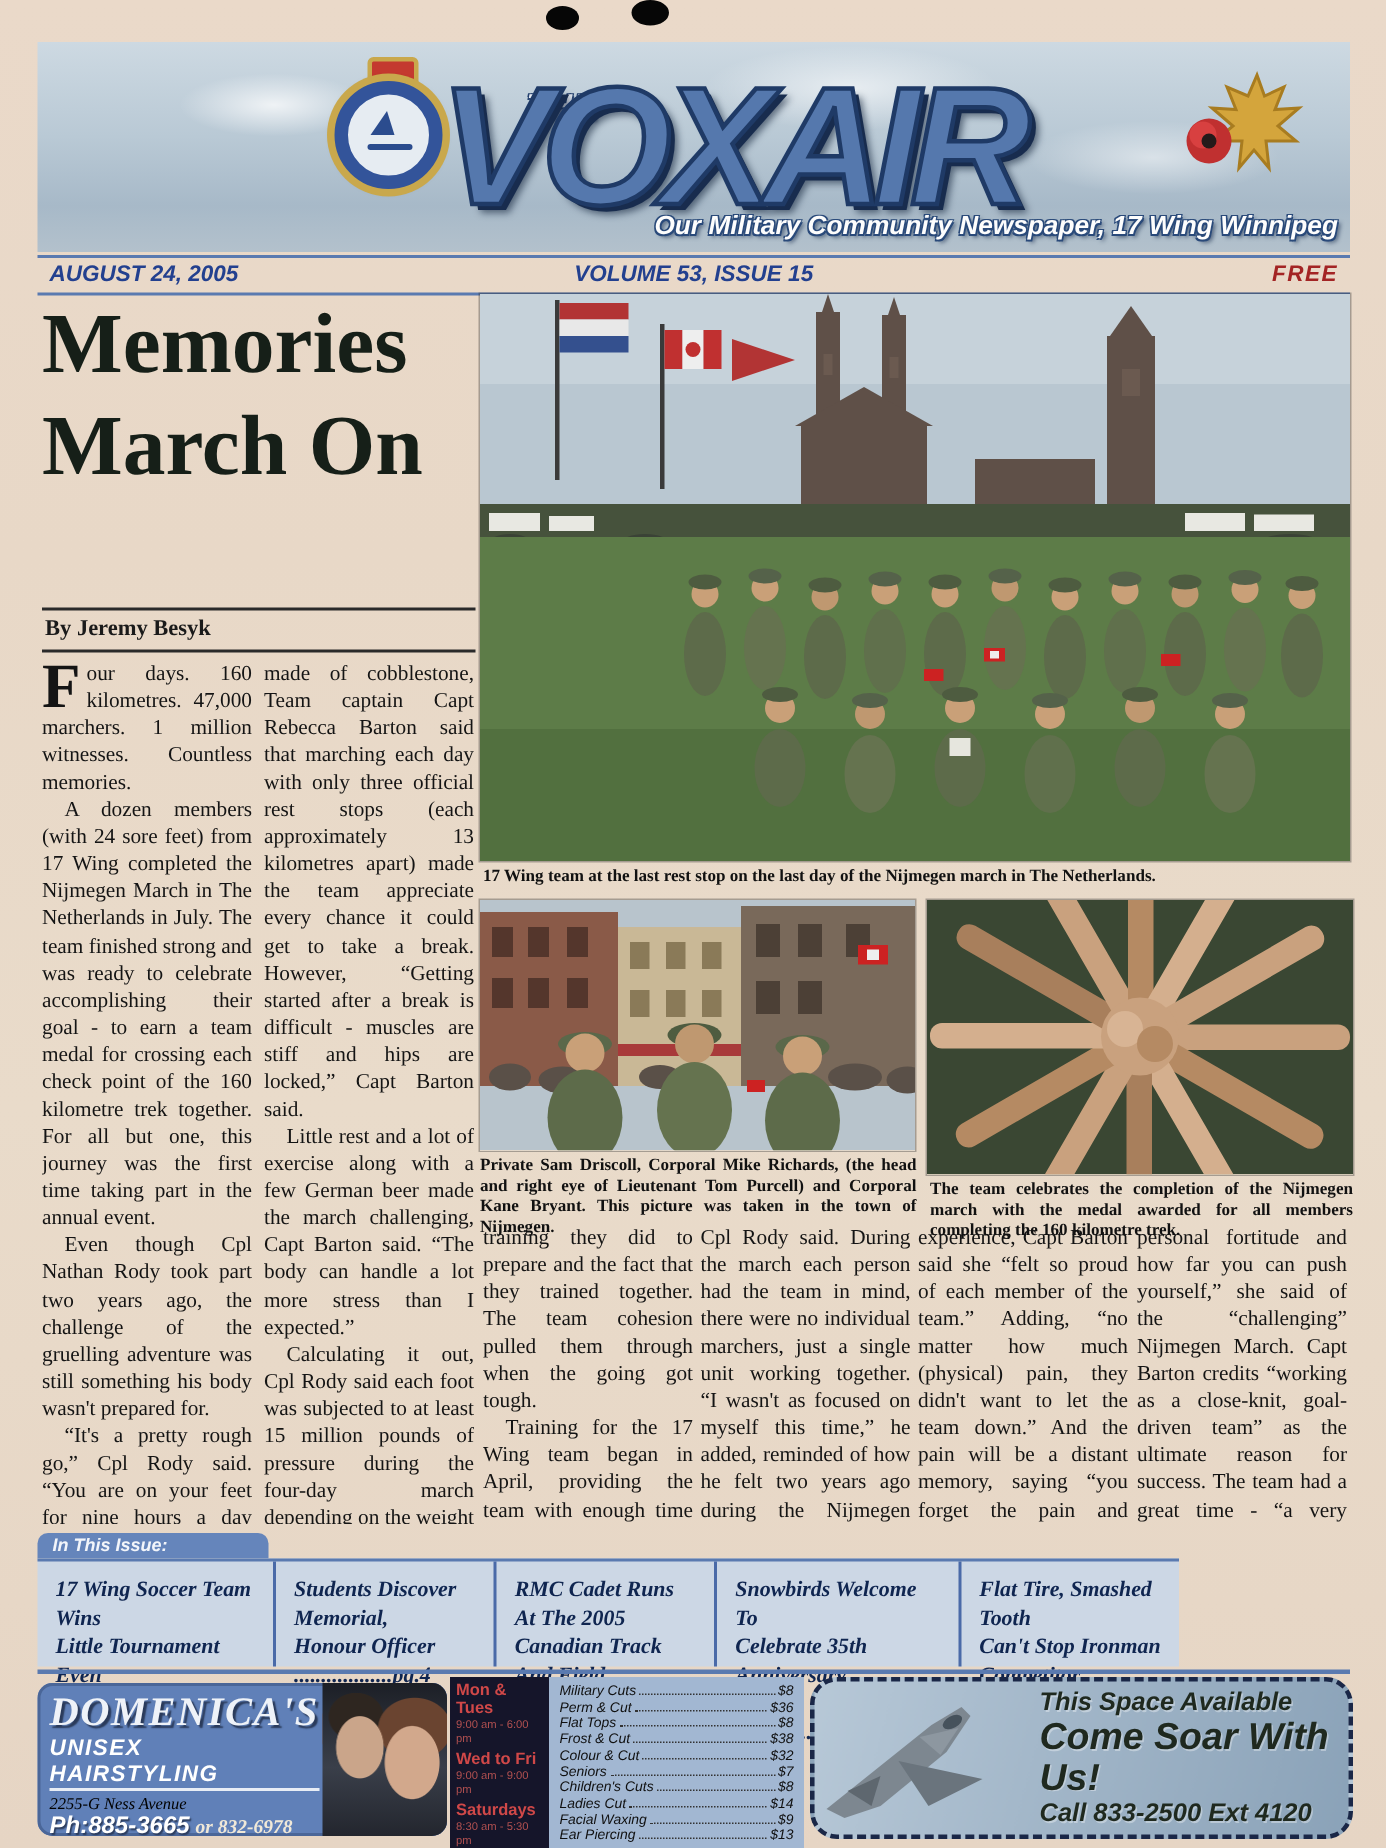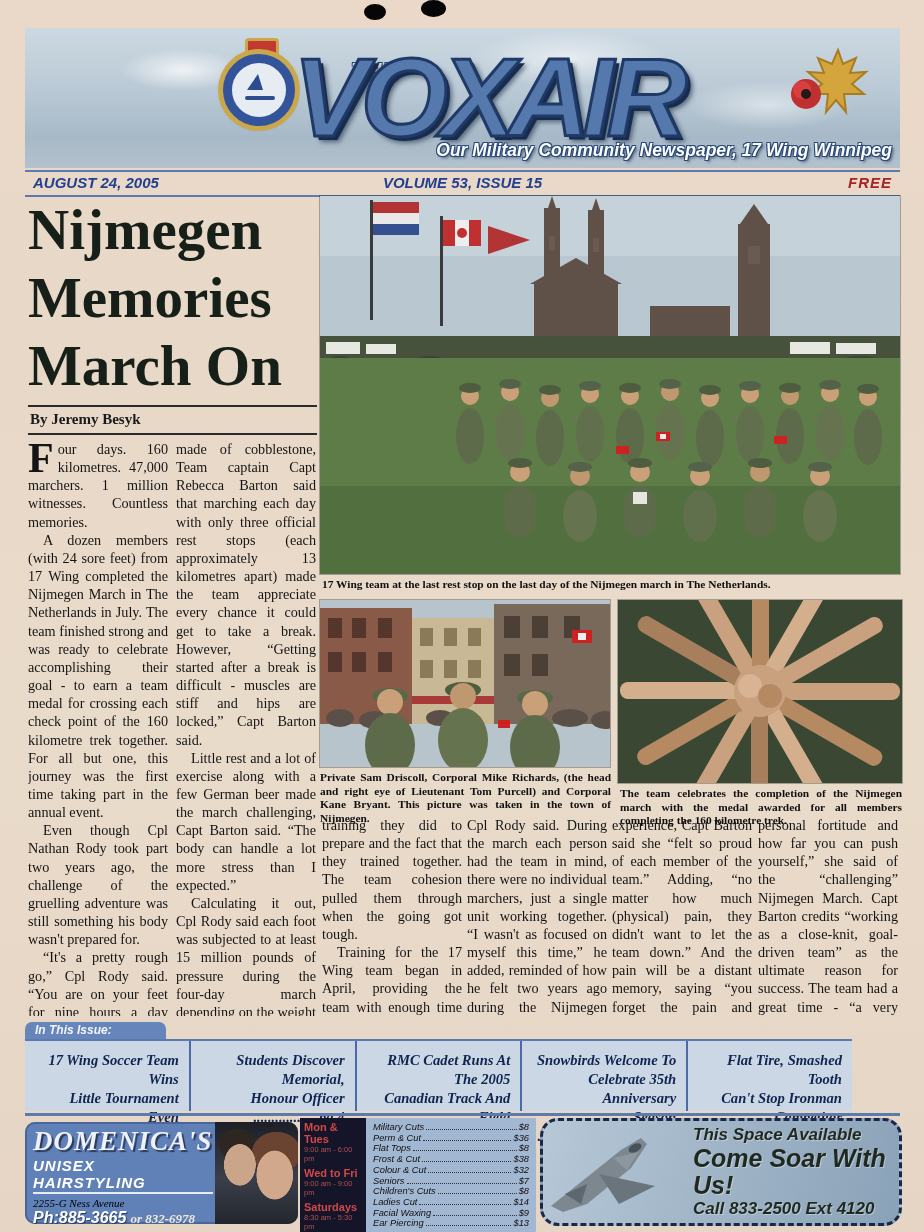--- a/index.html
+++ b/index.html
@@ -65,25 +65,25 @@
   .photo{position:absolute;overflow:hidden;box-shadow:0 0 0 1px rgba(40,40,40,.35);}
   .ph-main{left:320px;top:196px;width:580px;height:378px;}
   .ph-street{left:320px;top:600px;width:290px;height:167px;}
   .ph-hands{left:618px;top:600px;width:284px;height:183px;}
   .caption{position:absolute;font-weight:bold;font-size:11.4px;line-height:13.6px;text-align:justify;color:#111;}
   .cap-main{left:322px;top:578px;width:578px;}
   .cap-street{left:320px;top:771px;width:291px;}
   .cap-hands{left:620px;top:787px;width:282px;}
 
   
-  .issue-tab{position:absolute;left:25px;top:1022px;width:141px;height:17px;background:#6585bb;
+  .issue-tab{position:absolute;left:25px;top:1022px;width:154px;height:17px;background:#6585bb;
     border-radius:7px 7px 0 0;color:#f2f5fa;font-family:"Liberation Sans",sans-serif;
     font-style:italic;font-weight:bold;font-size:12px;line-height:17px;padding-left:10px;box-sizing:border-box;}
-  .issue-box{position:absolute;left:25px;top:1039px;width:827px;height:70px;background:#ccd7e5;
-    border-top:2px solid #5a7ab0;display:flex;text-align:right;}
+  .issue-box{position:absolute;left:25px;top:1039px;width:761px;height:70px;background:#ccd7e5;
+    border-top:2px solid #5a7ab0;display:flex;}
   .issue-item{flex:1;padding:10px 10px 6px 12px;font-weight:bold;font-style:italic;
     font-size:14.6px;line-height:19px;color:#0f2550;}
   .issue-item + .issue-item{border-left:2px solid #4a6aa8;}
   .issue-underline{position:absolute;left:25px;top:1113px;width:875px;height:3px;background:#5a7ab0;}
 
   
   .ad-dom{position:absolute;left:25px;top:1122px;width:273px;height:102px;background:#6080b8;
     border-radius:10px;display:flex;overflow:hidden;box-shadow:0 0 0 2px #4a6698 inset;}
   .ad-dom .txt{flex:1;padding:4px 2px 0 8px;text-align:left;font-style:italic;}
   .dom-name{font-family:"Liberation Serif",serif;font-weight:bold;font-size:27px;letter-spacing:1px;
@@ -151,21 +151,20 @@
     <div class="tagline">Our Military Community Newspaper, 17 Wing Winnipeg</div>
   </div>
 
   <div class="dateline">
     <span class="d-left">AUGUST 24, 2005</span>
     <span class="d-center">VOLUME 53, ISSUE 15</span>
     <span class="d-right">FREE</span>
   </div>
 
   <div class="headline">
-    <div>Nijmegen</div>
     <div>Memories</div>
     <div>March On</div>
   </div>
   <div class="byline">By Jeremy Besyk</div>
 
   <div class="bodycol c1">
     <p class="nofirst"><span class="dropcap">F</span><span>our days.  160 kilometres.  47,000 marchers. 1 million witnesses. Countless memories.</span></p>
     <p>A dozen members (with 24 sore feet) from 17 Wing completed the Nijmegen March in The Netherlands in July.  The team finished strong and was ready to celebrate accomplishing their goal - to earn a team medal for crossing each check point of the 160 kilometre trek together. For all but one, this journey was the first time taking part in the annual event.</p>
     <p>Even though Cpl Nathan Rody took part two years ago, the challenge of the gruelling adventure was still something his body wasn't prepared for.</p>
     <p>“It's a pretty rough go,” Cpl Rody said.  “You are on your feet for nine hours a day with a rucksack on your back.  By the end of the first day the pounding of your feet is the worst part,” he added.</p>

